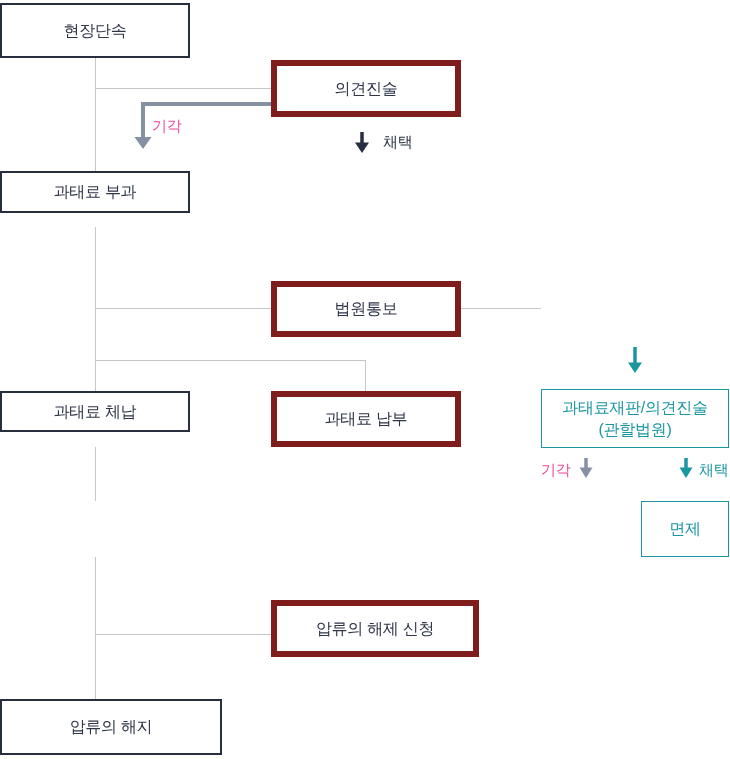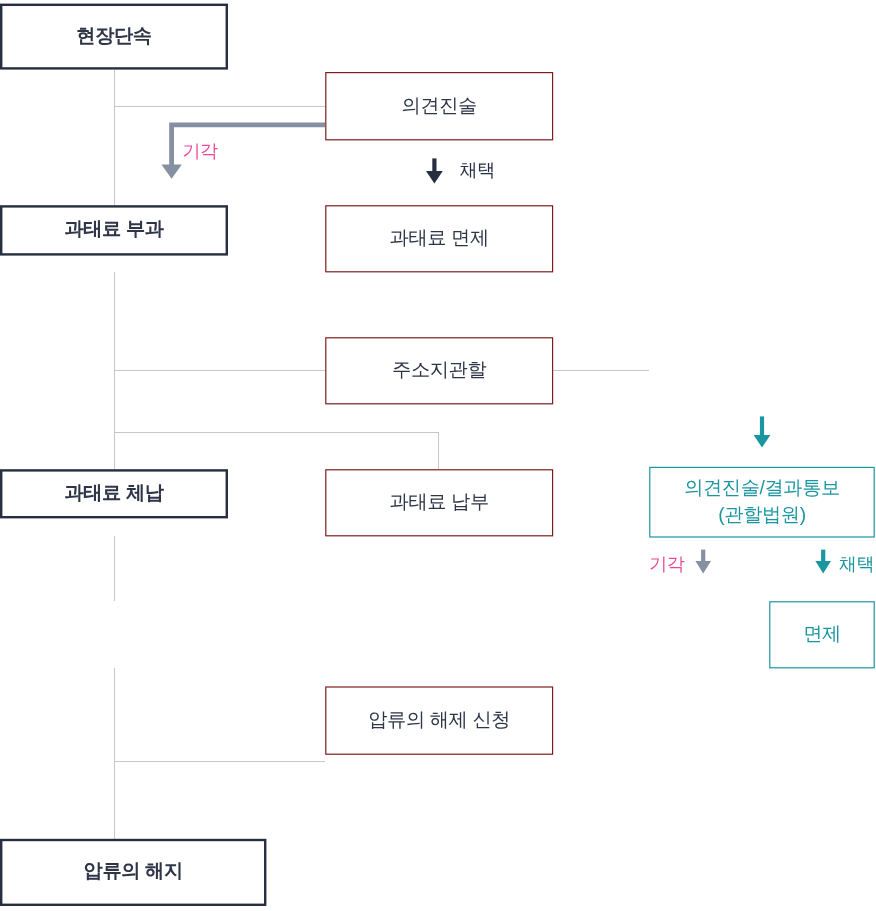--- a/index.html
+++ b/index.html
@@ -30,22 +30,22 @@
     display: flex;
     flex-direction: column;
     align-items: center;
     justify-content: center;
     text-align: center;
     font-size: 16px;
     color: #2e3547;
     letter-spacing: -0.3px;
     line-height: 1.35;
   }
-  .box.dark { border: 2px solid #262e3f; font-weight: bold; }
-  .box.gray { border: 1px solid #7f1d1d; }
+  .box.dark { border: 2px solid #262e3f; }
+  .box.gray { border: 6px solid #7f1d1d; }
   .box.teal { border: 1.5px solid #1a96a1; color: #1a96a1; }
   .lbl {
     position: absolute;
     font-size: 15px;
     letter-spacing: -0.3px;
     white-space: nowrap;
   }
   .lbl.gray { color: #ec4899; }
   .lbl.dark { color: #262e3f; font-weight: 500; }
   .lbl.teal { color: #1a96a1; font-weight: 500; }
@@ -108,39 +108,36 @@
 
 
   <div class="box dark" style="left:0;top:699px;width:222px;height:56px">
     <span>압류의 해지</span>
   </div>
 
   <div class="box gray" style="left:271px;top:60px;width:190px;height:57px">
     <span>의견진술</span>
   </div>
 
-  <div class="box gray" style="left:271px;top:171px;width:190px;height:56px">
-    <span>과태료 면제</span>
-  </div>
 
   <div class="box gray" style="left:271px;top:281px;width:190px;height:56px">
-    <span>주소지관할</span>
+    <span>법원통보</span>
   </div>
 
   <div class="box gray" style="left:271px;top:391px;width:190px;height:56px">
     <span>과태료 납부</span>
   </div>
 
-  <div class="box gray" style="left:271px;top:572px;width:190px;height:57px">
+  <div class="box gray" style="left:271px;top:600px;width:208px;height:57px">
     <span>압류의 해제 신청</span>
   </div>
 
 
   <div class="box teal" style="left:541px;top:389px;width:188px;height:59px">
-    <span>의견진술/결과통보</span>
+    <span>과태료재판/의견진술</span>
     <span>(관할법원)</span>
   </div>
 
 
   <div class="box teal" style="left:641px;top:501px;width:88px;height:56px">
     <span>면제</span>
   </div>
 
   <span class="lbl gray" style="left:152px;top:117px">기각</span>
 

